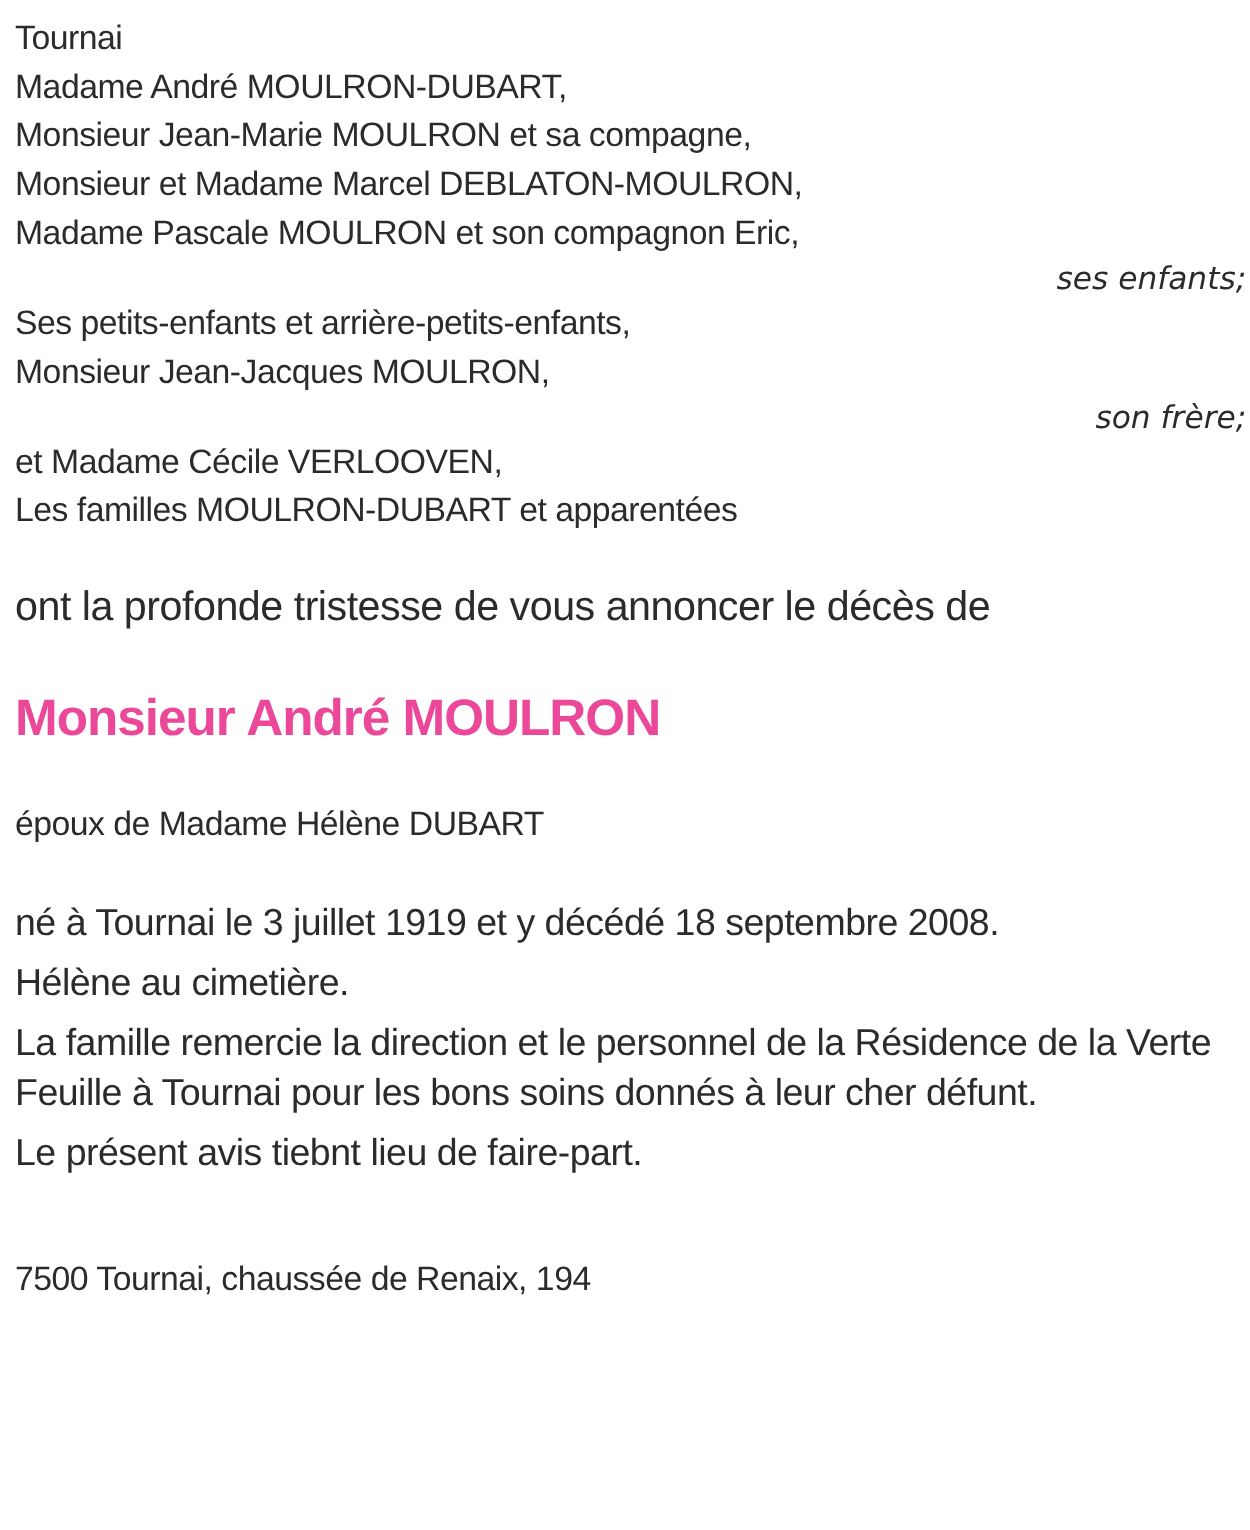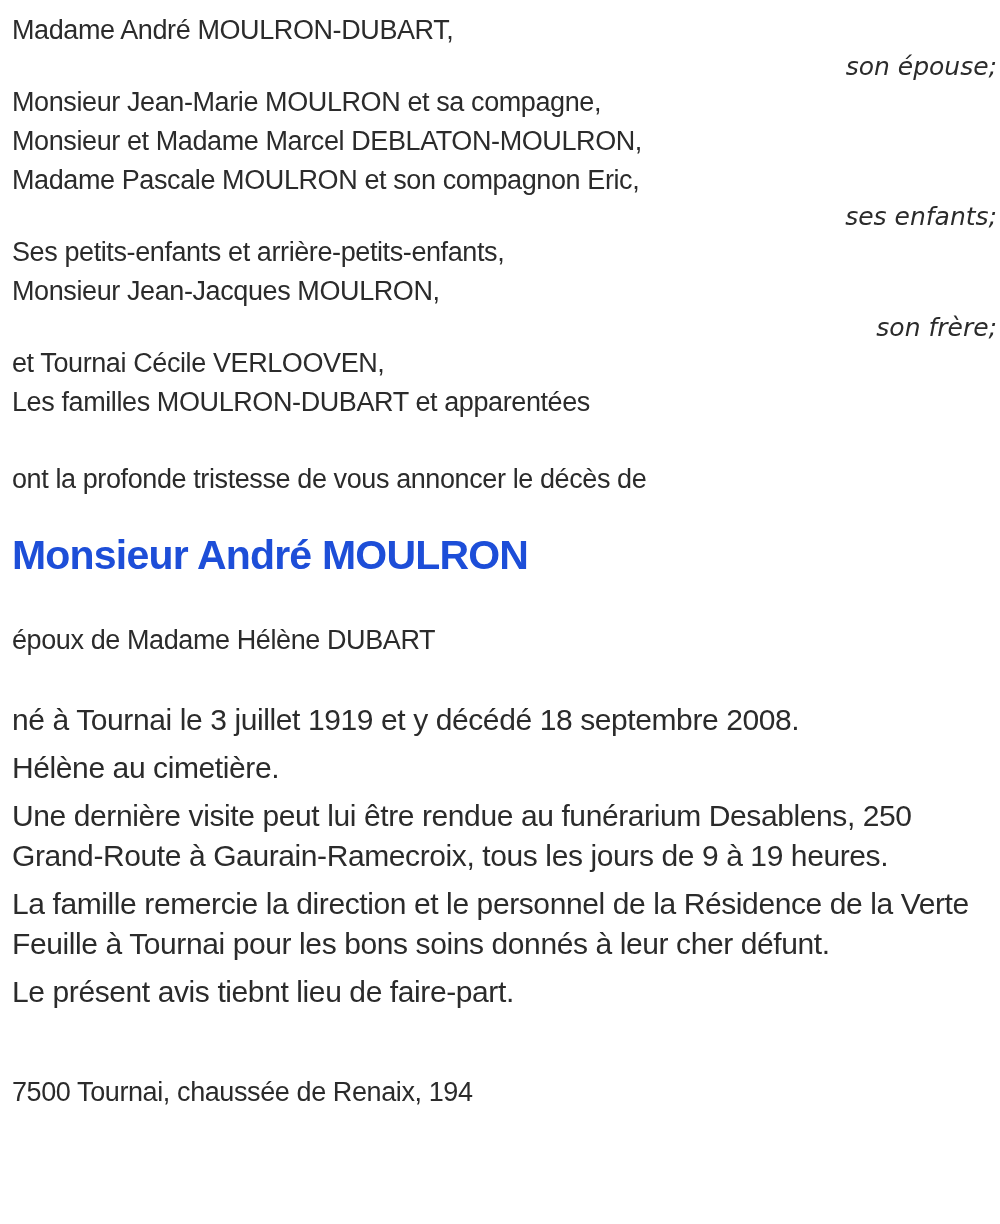--- a/index.html
+++ b/index.html
@@ -29,31 +29,31 @@
     font-family: "DejaVu Sans", sans-serif;
     font-style: italic;
     font-size: 25px;
     line-height: 33px;
     text-align: right;
     padding-right: 1px;
     letter-spacing: 0;
   }
   .intro {
     margin-top: 37px;
-    font-size: 27px;
+    font-size: 33px;
     line-height: 40px;
     letter-spacing: -0.4px;
   }
   .deceased {
-    margin-top: 33px;
+    margin-top: 46px;
     font-size: 41px;
     line-height: 46px;
     font-weight: 700;
     letter-spacing: -0.8px;
-    color: #1d4ed8;
+    color: #ec4899;
   }
   .spouse-of {
     margin-top: 42px;
     font-size: 27px;
     line-height: 40px;
     letter-spacing: -0.4px;
   }
   .para {
     margin-top: 40px;
     font-size: 30px;
@@ -68,48 +68,47 @@
     font-size: 27px;
     line-height: 40px;
     letter-spacing: -0.4px;
   }
 </style>
 </head>
 <body>
 
 <div class="page">
 
+  <div class="line">Tournai</div>
 
   <div class="line">Madame André MOULRON-DUBART,</div>
-  <div class="relation">son épouse;</div>
 
   <div class="line">Monsieur Jean-Marie MOULRON et sa compagne,</div>
   <div class="line">Monsieur et Madame Marcel DEBLATON-MOULRON,</div>
   <div class="line">Madame Pascale MOULRON et son compagnon Eric,</div>
   <div class="relation">ses enfants;</div>
 
   <div class="line">Ses petits-enfants et arrière-petits-enfants,</div>
   <div class="line">Monsieur Jean-Jacques MOULRON,</div>
   <div class="relation">son frère;</div>
 
-  <div class="line">et Tournai Cécile VERLOOVEN,</div>
+  <div class="line">et Madame Cécile VERLOOVEN,</div>
   <div class="line">Les familles MOULRON-DUBART et apparentées</div>
 
   <div class="intro">ont la profonde tristesse de vous annoncer le décès de</div>
 
   <h1 class="deceased">Monsieur André MOULRON</h1>
 
   <div class="spouse-of">époux de Madame Hélène DUBART</div>
 
   <p class="para">né à Tournai le 3 juillet 1919 et y décédé 18 septembre 2008.</p>
 
 
   <p class="para">Hélène au cimetière.</p>
 
-  <p class="para">Une dernière visite peut lui être rendue au funérarium Desablens, 250 Grand-Route à Gaurain-Ramecroix, tous les jours de 9 à 19 heures.</p>
 
   <p class="para">La famille remercie la direction et le personnel de la Résidence de la Verte Feuille à Tournai pour les bons soins donnés à leur cher défunt.</p>
 
   <p class="para">Le présent avis tiebnt lieu de faire-part.</p>
 
   <div class="address">7500 Tournai, chaussée de Renaix, 194</div>
 
 </div>
 
 </body></html>

